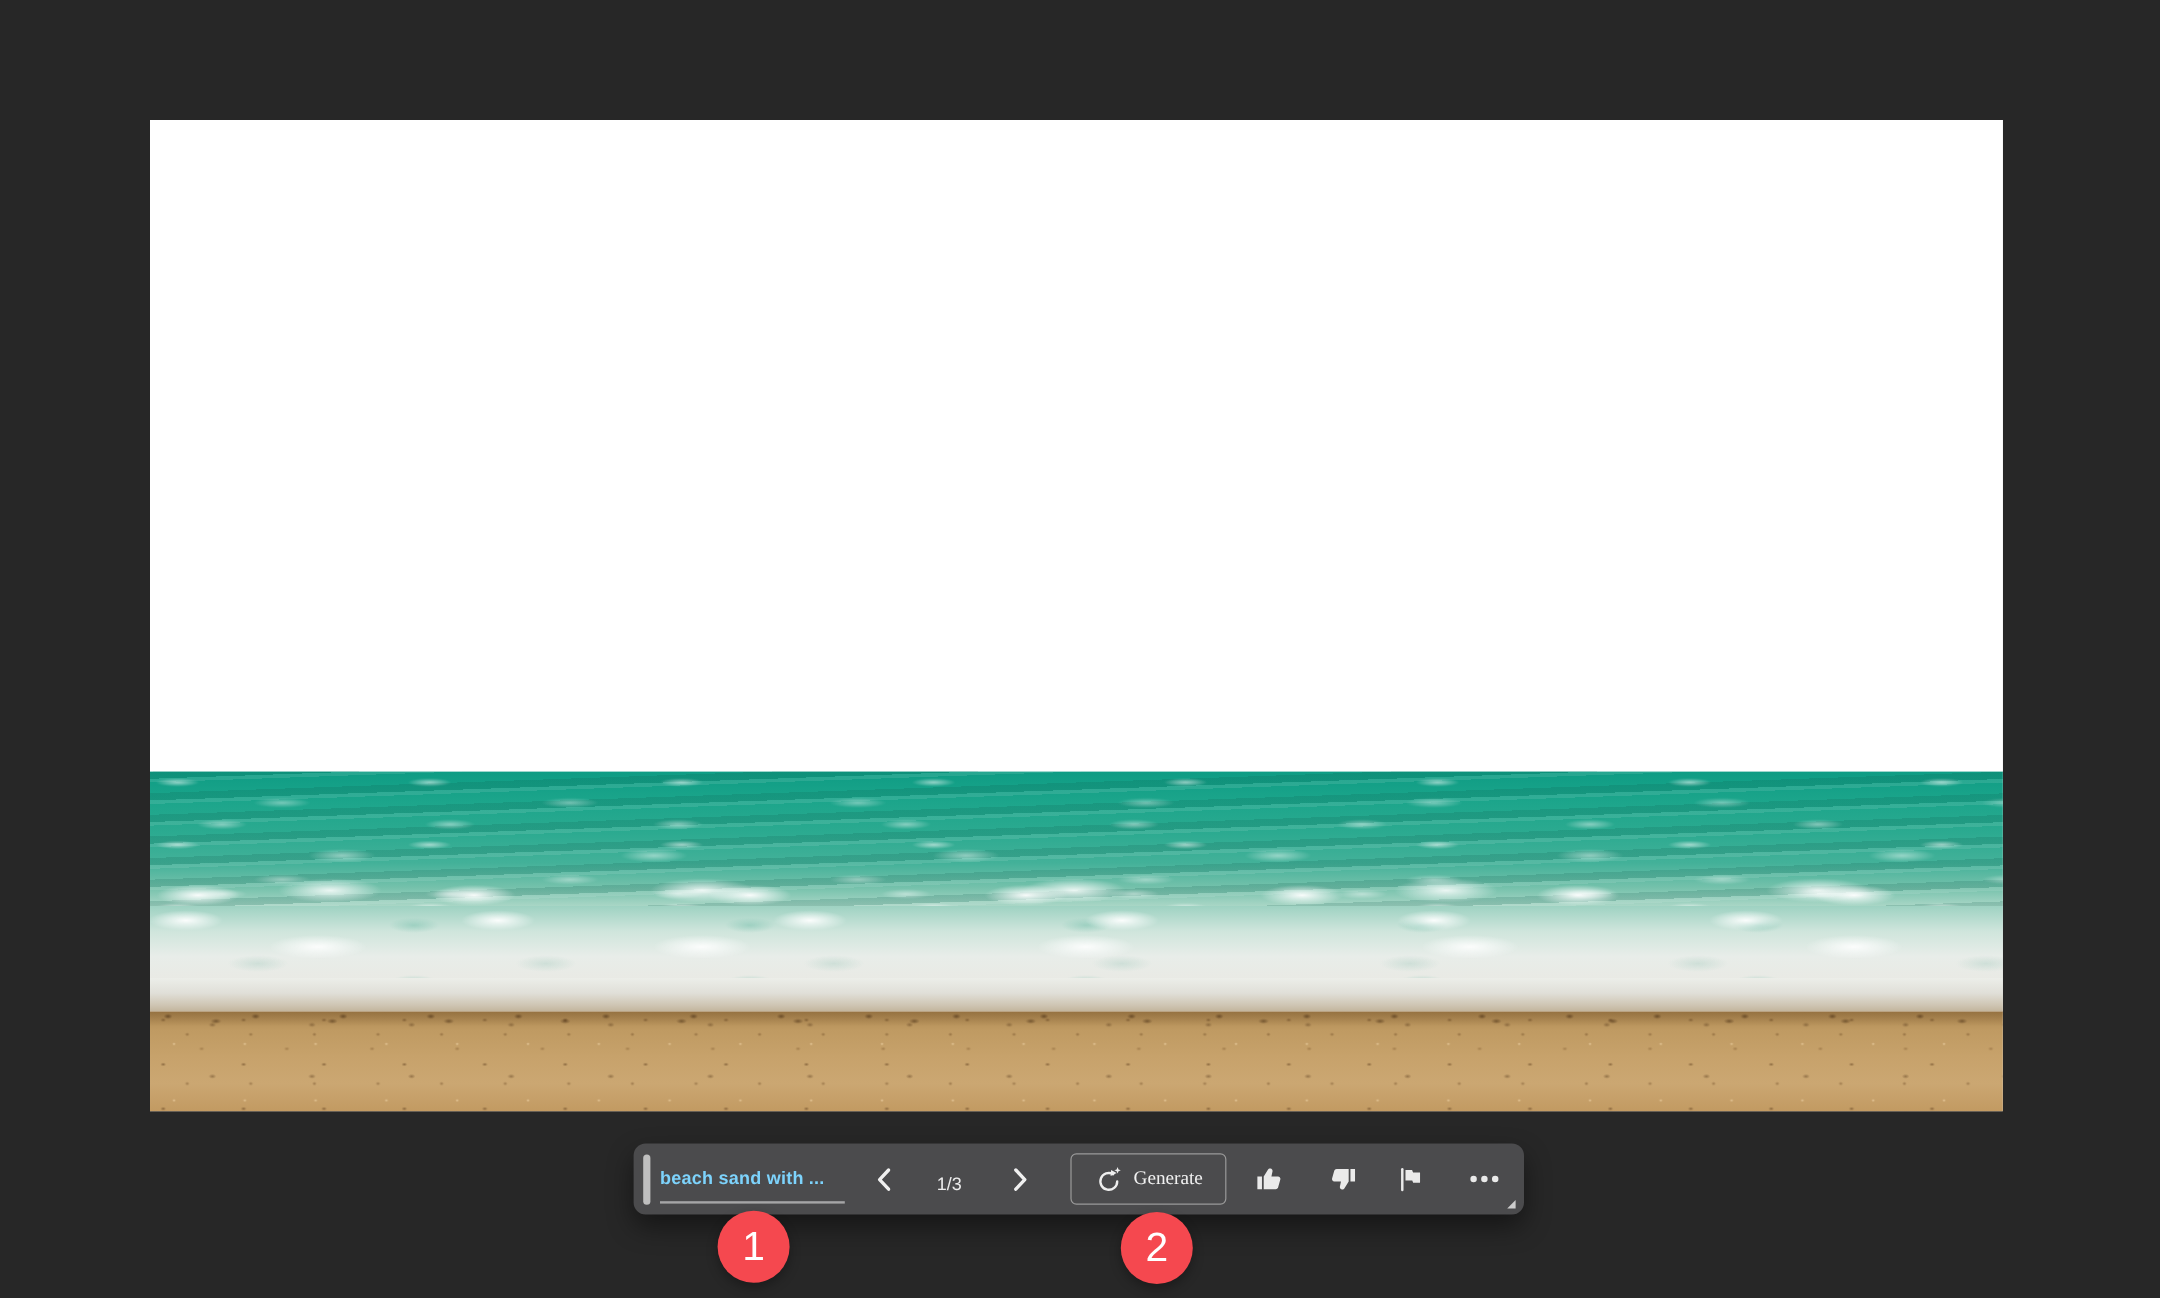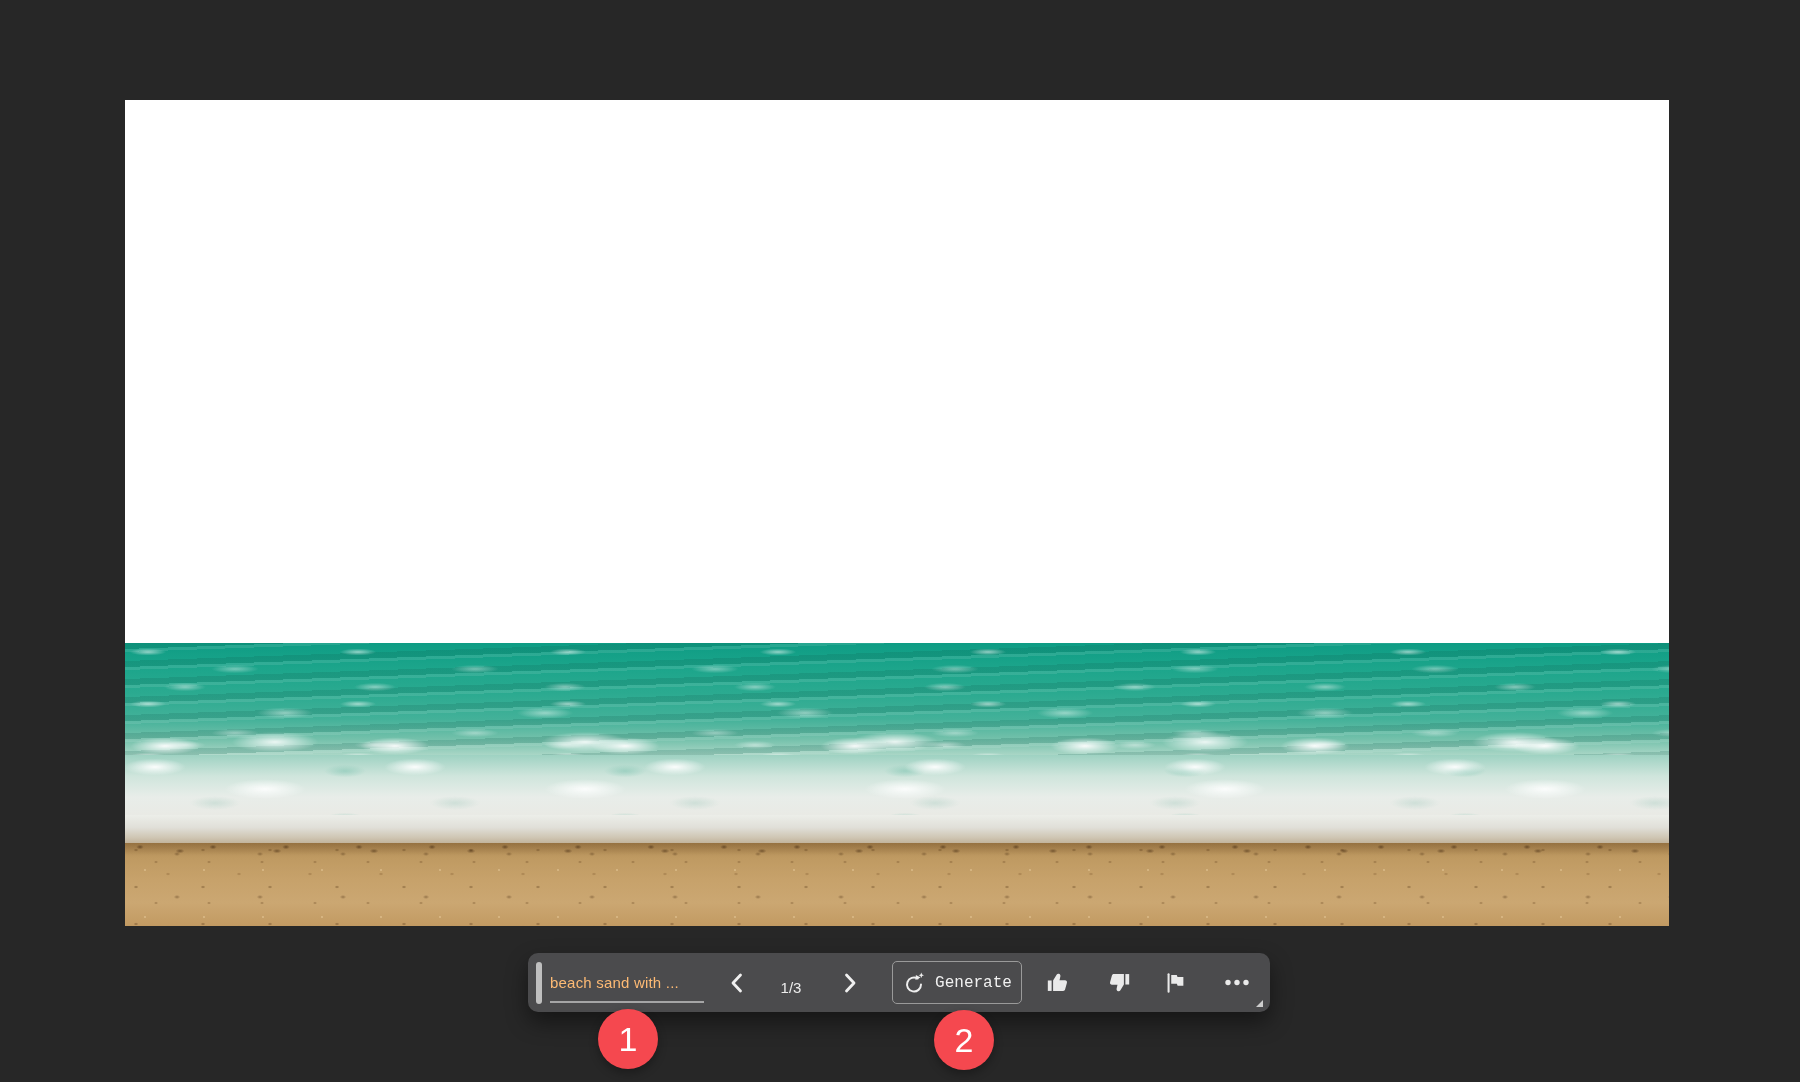--- a/index.html
+++ b/index.html
@@ -83,21 +83,21 @@
   .grab-handle {
     position: absolute; left: 8px; top: 9px;
     width: 6px; height: 42px; border-radius: 3px;
     background: #bfbfbf;
   }
   .prompt {
     position: absolute; left: 22px; top: 0; width: 156px; height: 100%;
     display: flex; align-items: center; cursor: text;
   }
   .prompt-text {
-    color: #fdba74; font-size: 15px; font-weight: 400; letter-spacing: .2px;
+    color: #7dd3fc; font-size: 15px; font-weight: 700; letter-spacing: .2px;
     white-space: nowrap; overflow: hidden;
   }
   .prompt-underline {
     position: absolute; left: 0; right: 2px; bottom: 9px; height: 2px;
     background: rgba(255,255,255,.5);
   }
   .bar-btn {
     position: absolute; top: 0; height: 100%;
     background: none; border: none; padding: 0; margin: 0;
     display: flex; align-items: center; justify-content: center;
@@ -108,21 +108,21 @@
   .pagination {
     position: absolute; left: 236px; top: 5px; width: 54px; height: 100%;
     display: flex; align-items: center; justify-content: center;
     color: #ececec; font-size: 15px; font-weight: 500;
   }
   .generate-btn {
     position: absolute; left: 364px; top: 8px; width: 130px; height: 43px;
     background: transparent; border: 1px solid #9a9a9a; border-radius: 5px;
     display: flex; align-items: center; justify-content: center; gap: 9px;
     color: #f1f1f1; font-size: 16px; font-weight: 500;
-    font-family: Liberation Mono, monospace; cursor: pointer;
+    font-family: Liberation Serif, serif; cursor: pointer;
   }
   .icon-btn { width: 36px; }
   .btn-thumb-up   { left: 512px; }
   .btn-thumb-down { left: 572px; }
   .btn-flag       { left: 630px; }
   .btn-more       { left: 691px; }
   .resize-nub {
     position: absolute; right: 7px; bottom: 5px;
     width: 0; height: 0; cursor: nwse-resize;
     border-left: 7px solid transparent;

